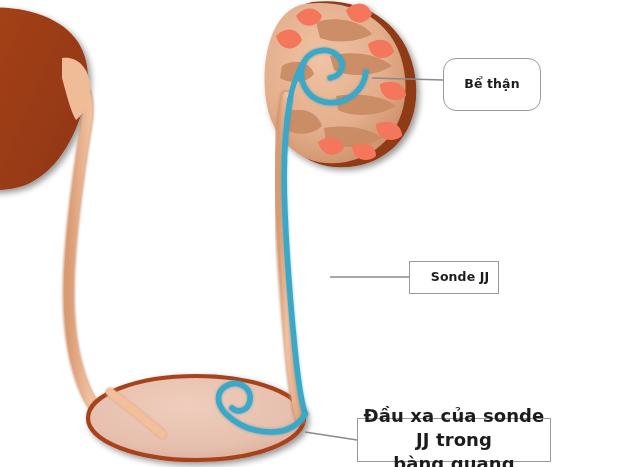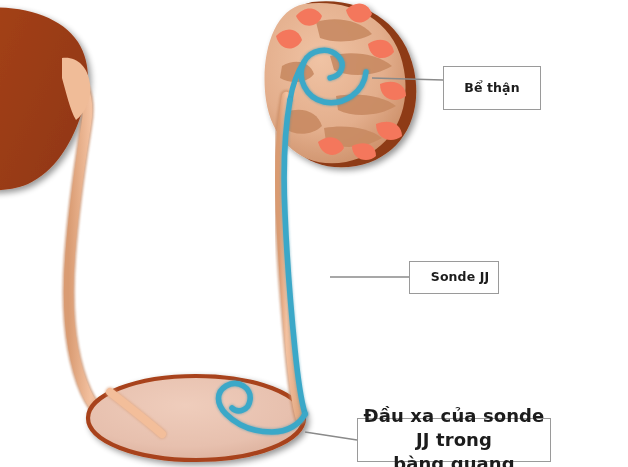--- a/index.html
+++ b/index.html
@@ -43,23 +43,24 @@
   .callout-text {
     font-family: "DejaVu Sans", "Liberation Sans", sans-serif;
     font-weight: bold;
     color: #1c1c1c;
     line-height: 1.35;
     white-space: pre-line;
     letter-spacing: 0.1px;
   }
   #callout-renal-pelvis {
     left: 443px;
-    top: 66px;
+    top: 58px;
     width: 98px;
-    height: 44px;
+    height: 53px;
+    border-radius: 13px;
   }
   #callout-renal-pelvis .callout-text { font-size: 12.5px; }
 
   #callout-jj-stent {
     left: 409px;
     top: 261px;
     width: 90px;
     height: 33px;
   }
   #callout-jj-stent .callout-text { font-size: 12.5px; margin-left: 12px; }

